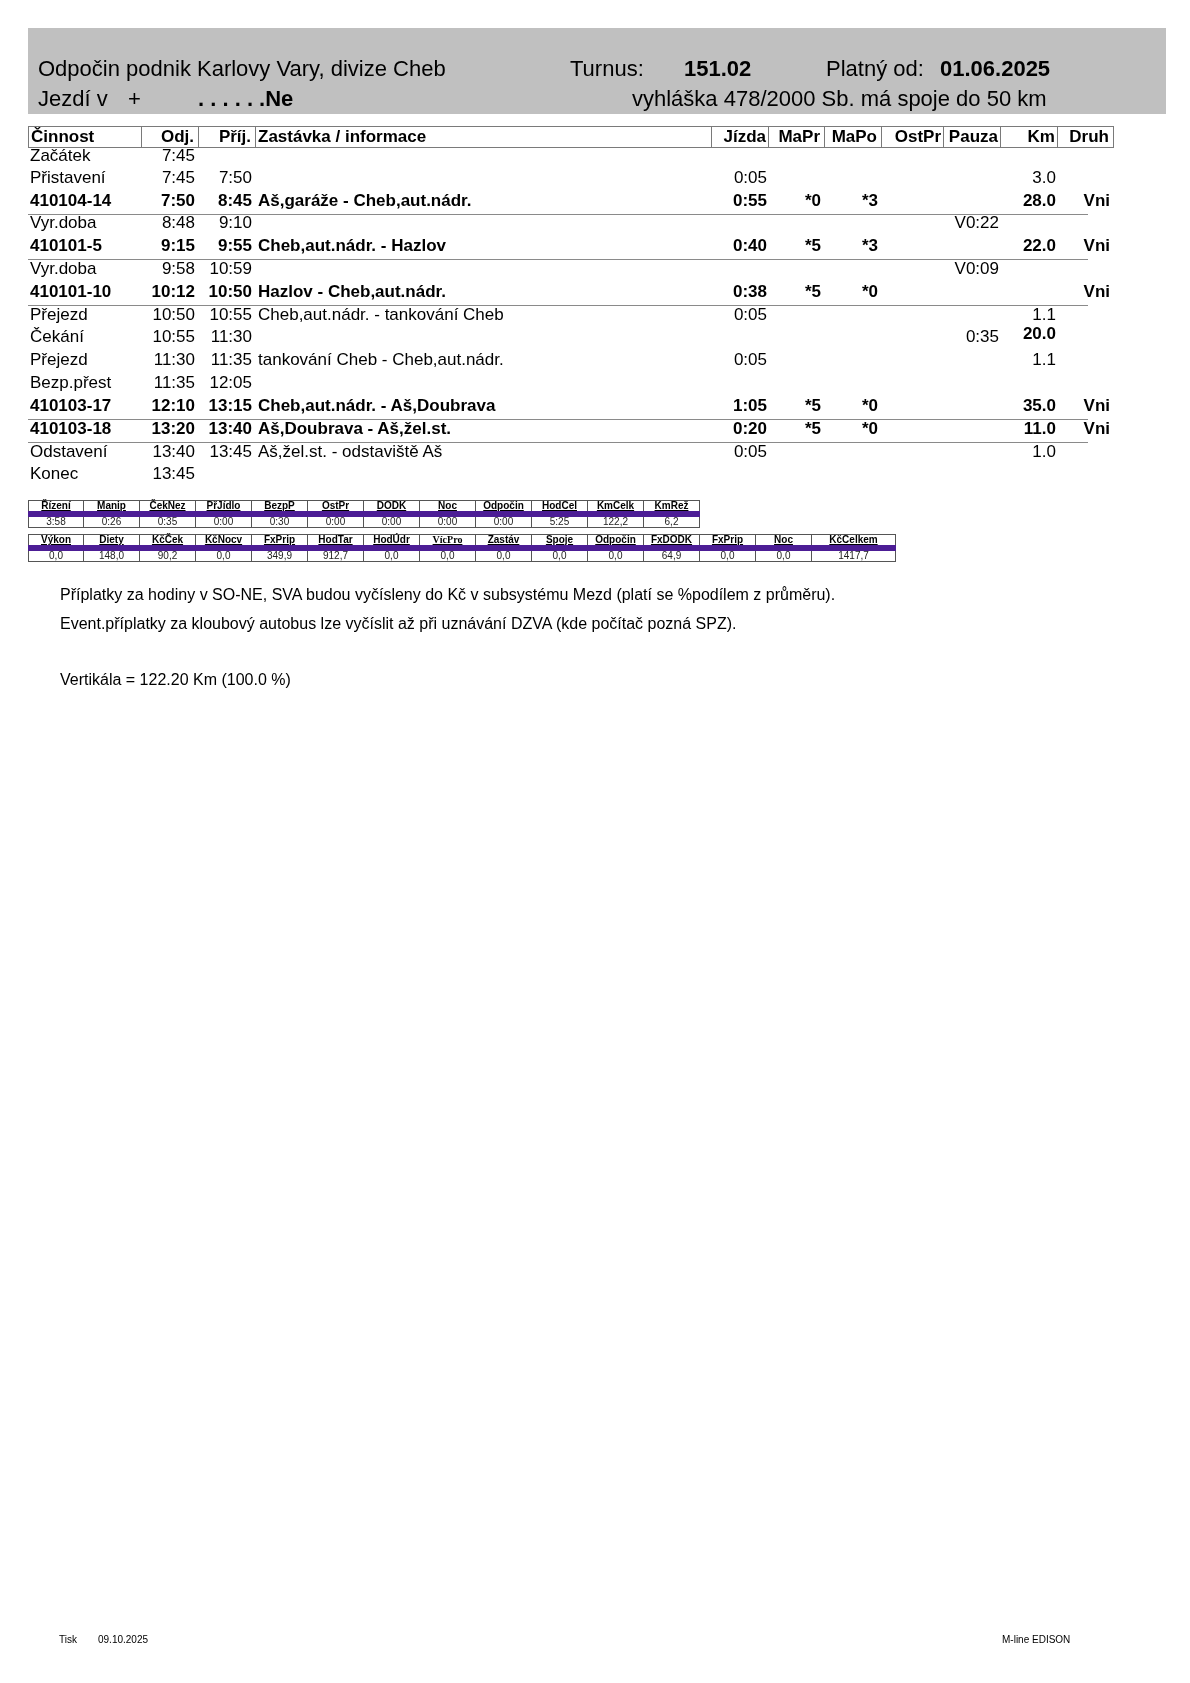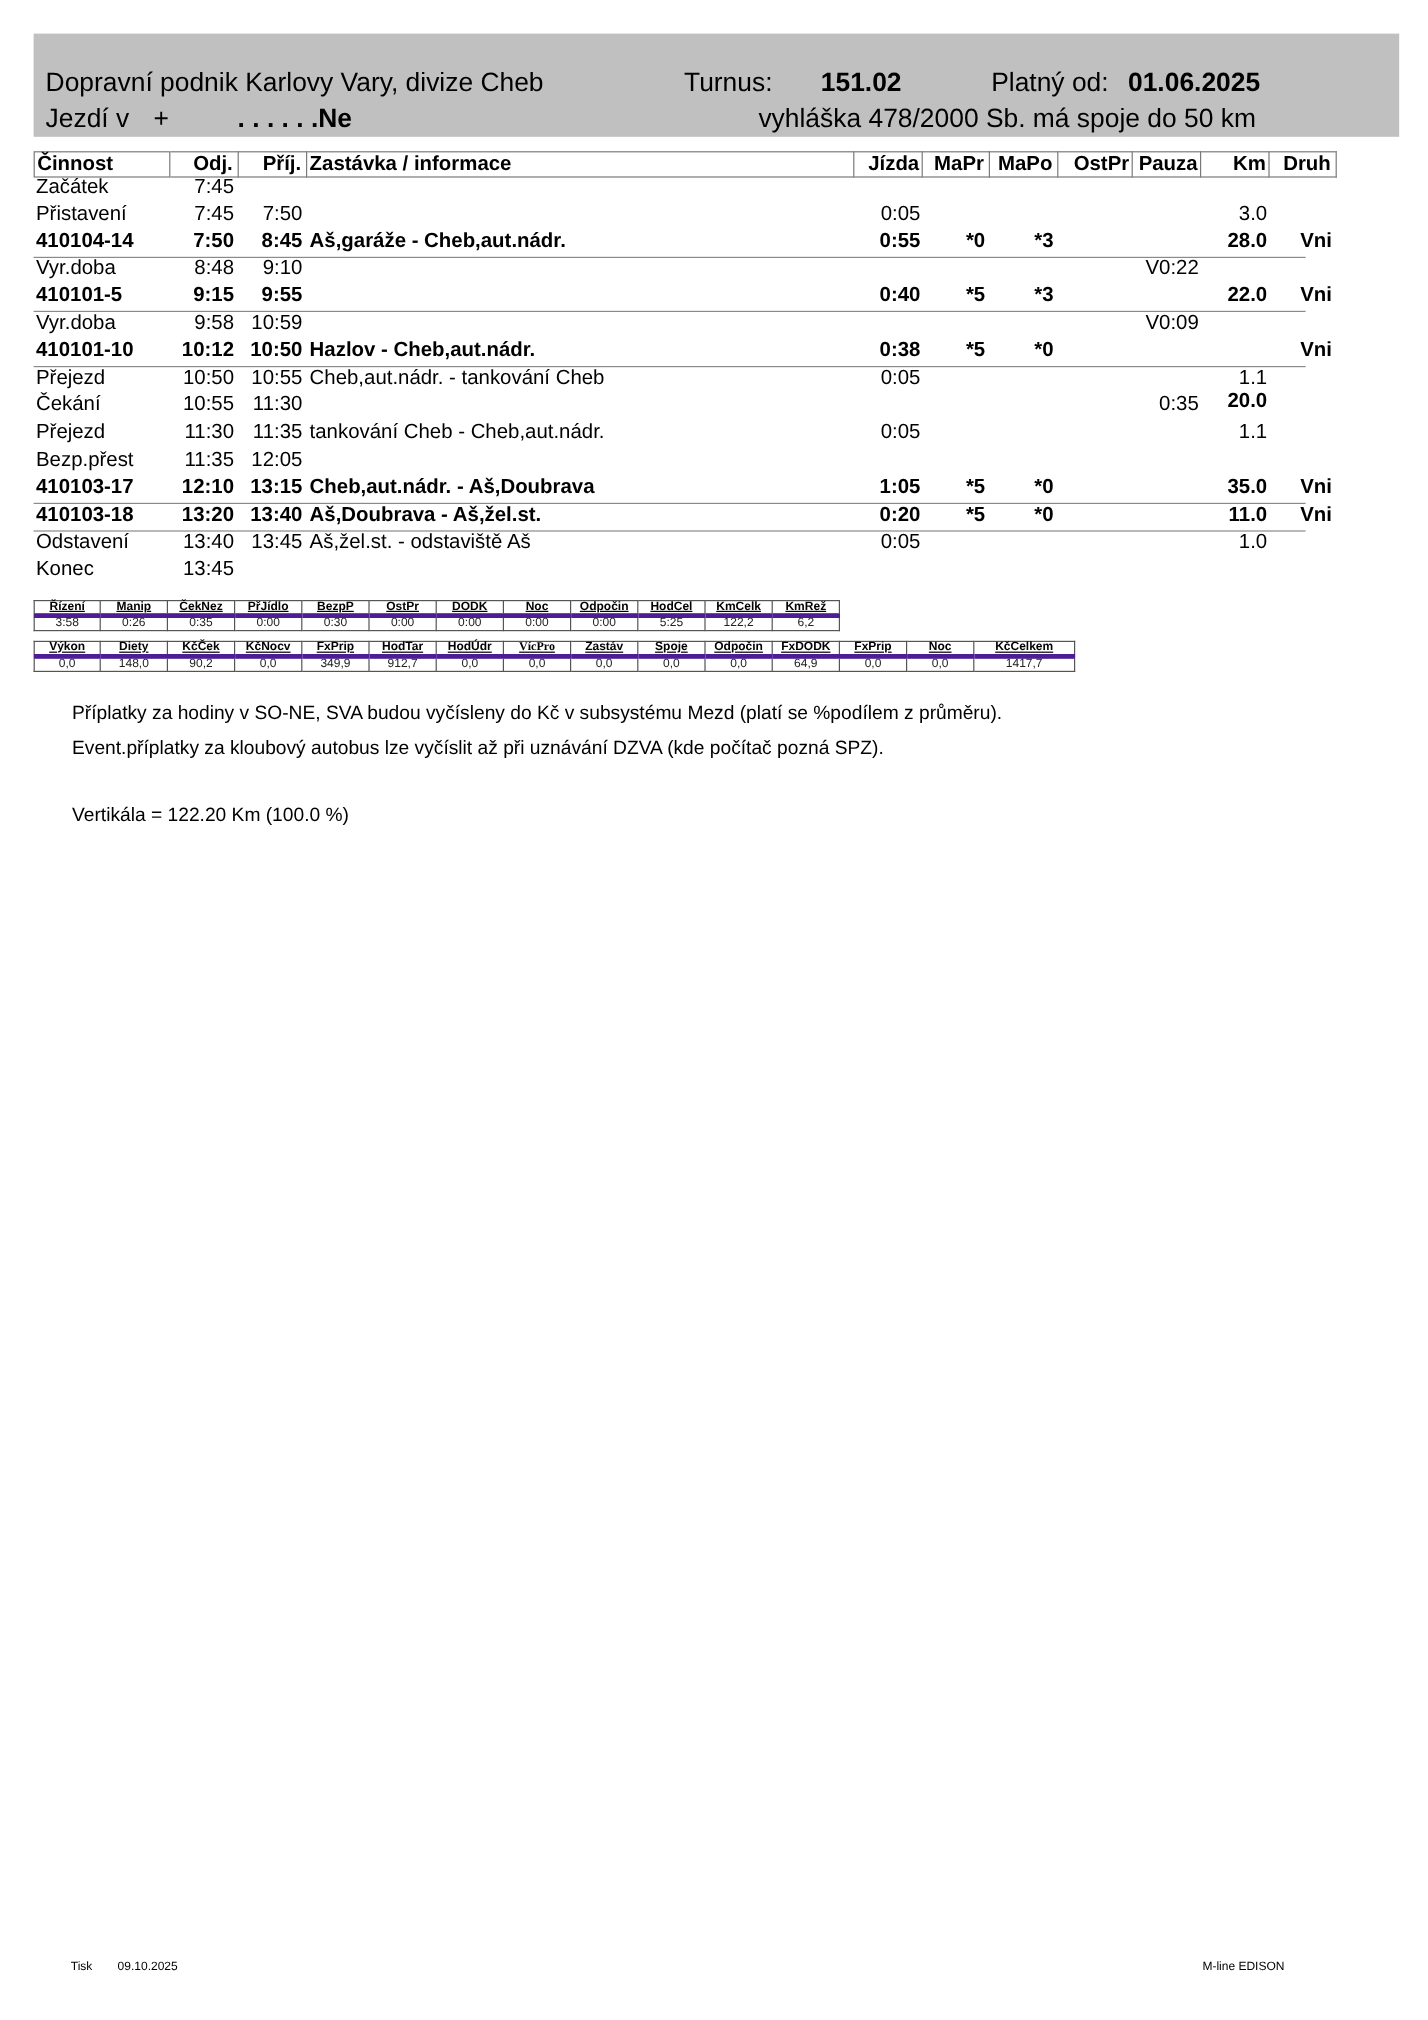--- a/index.html
+++ b/index.html
@@ -11,31 +11,31 @@
   .gt { position: absolute; left: 28px; top: 126px; width: 1060px; }
   .gt-head { position: absolute; top: 0; height: 22px; border: 1px solid #7a7a7a; border-left: none; box-sizing: border-box; font-weight: bold; font-size: 17px; line-height: 20px; }
   .gt-head.first { border-left: 1px solid #7a7a7a; }
   .cell { position: absolute; font-size: 17px; white-space: nowrap; line-height: 20px; }
   .row { position: absolute; left: 0; width: 1060px; height: 23px; }
   .row.sep { border-bottom: 1px solid #8a8a8a; }
   .r { text-align: right; }
 
   .sumtbl { position: absolute; left: 28px; border-collapse: collapse; }
   .sumtbl td { border: 1px solid #555; font-size: 10px; text-align: center; padding: 0; line-height: 10px; height: 10px; }
-  .sumtbl tr.h td { font-weight: bold; text-decoration: underline; border-bottom: 4px solid #4c1d95; }
+  .sumtbl tr.h td { font-weight: bold; text-decoration: underline; border-bottom: 6px solid #4c1d95; }
   .sumtbl tr.v td { color: #222; }
 
   .note { position: absolute; left: 60px; font-size: 16px; white-space: nowrap; }
   .foot { position: absolute; top: 1634px; font-size: 10px; white-space: nowrap; }
 </style>
 </head>
 <body>
 
 <div class="header-band"></div>
-<div class="hdr" style="left:38px; top:58px;">Dopravní podnik Karlovy Vary, divize Cheb</div>
+<div class="hdr" style="left:38px; top:58px;">Odpočin podnik Karlovy Vary, divize Cheb</div>
 <div class="hdr" style="left:570px; top:58px;">Turnus:</div>
 <div class="hdr b" style="left:684px; top:58px;">151.02</div>
 <div class="hdr" style="left:826px; top:58px;">Platný od:</div>
 <div class="hdr b" style="left:940px; top:58px;">01.06.2025</div>
 <div class="hdr" style="left:38px; top:88px;">Jezdí v</div>
 <div class="hdr" style="left:128px; top:88px;">+</div>
 <div class="hdr b" style="left:198px; top:88px;">. . . . . .Ne</div>
 <div class="hdr" style="left:632px; top:88px;">vyhláška 478/2000 Sb. má spoje do 50 km</div>
 
 <div class="gt">
@@ -100,20 +100,21 @@
         <span class="cell" style="left: 797px; width: 53px; text-align: right;"></span>
         <span class="cell" style="left: 854px; width: 60px; text-align: right;"></span>
         <span class="cell" style="left: 916px; width: 55px; text-align: right;">V0:22</span>
         <span class="cell" style="left: 973px; width: 55px; text-align: right;"></span>
         <span class="cell" style="left: 1030px; width: 52px; text-align: right;"></span>
       </div>
       <div class="row sep" style="top: 110px;">
         <span class="cell b" style="left: 2px; width: 112px; text-align: left;">410101-5</span>
         <span class="cell b" style="left: 114px; width: 53px; text-align: right;">9:15</span>
         <span class="cell b" style="left: 171px; width: 53px; text-align: right;">9:55</span>
+        <span class="cell b" style="left: 230px; width: 450px; text-align: left;">Cheb,aut.nádr. - Hazlov</span>
         <span class="cell b" style="left: 684px; width: 55px; text-align: right;">0:40</span>
         <span class="cell b" style="left: 741px; width: 52px; text-align: right;">*5</span>
         <span class="cell b" style="left: 797px; width: 53px; text-align: right;">*3</span>
         <span class="cell b" style="left: 854px; width: 60px; text-align: right;"></span>
         <span class="cell b" style="left: 916px; width: 55px; text-align: right;"></span>
         <span class="cell b" style="left: 973px; width: 55px; text-align: right;">22.0</span>
         <span class="cell b" style="left: 1030px; width: 52px; text-align: right;">Vni</span>
       </div>
       <div class="row" style="top: 133px;">
         <span class="cell" style="left: 2px; width: 112px; text-align: left;">Vyr.doba</span>

